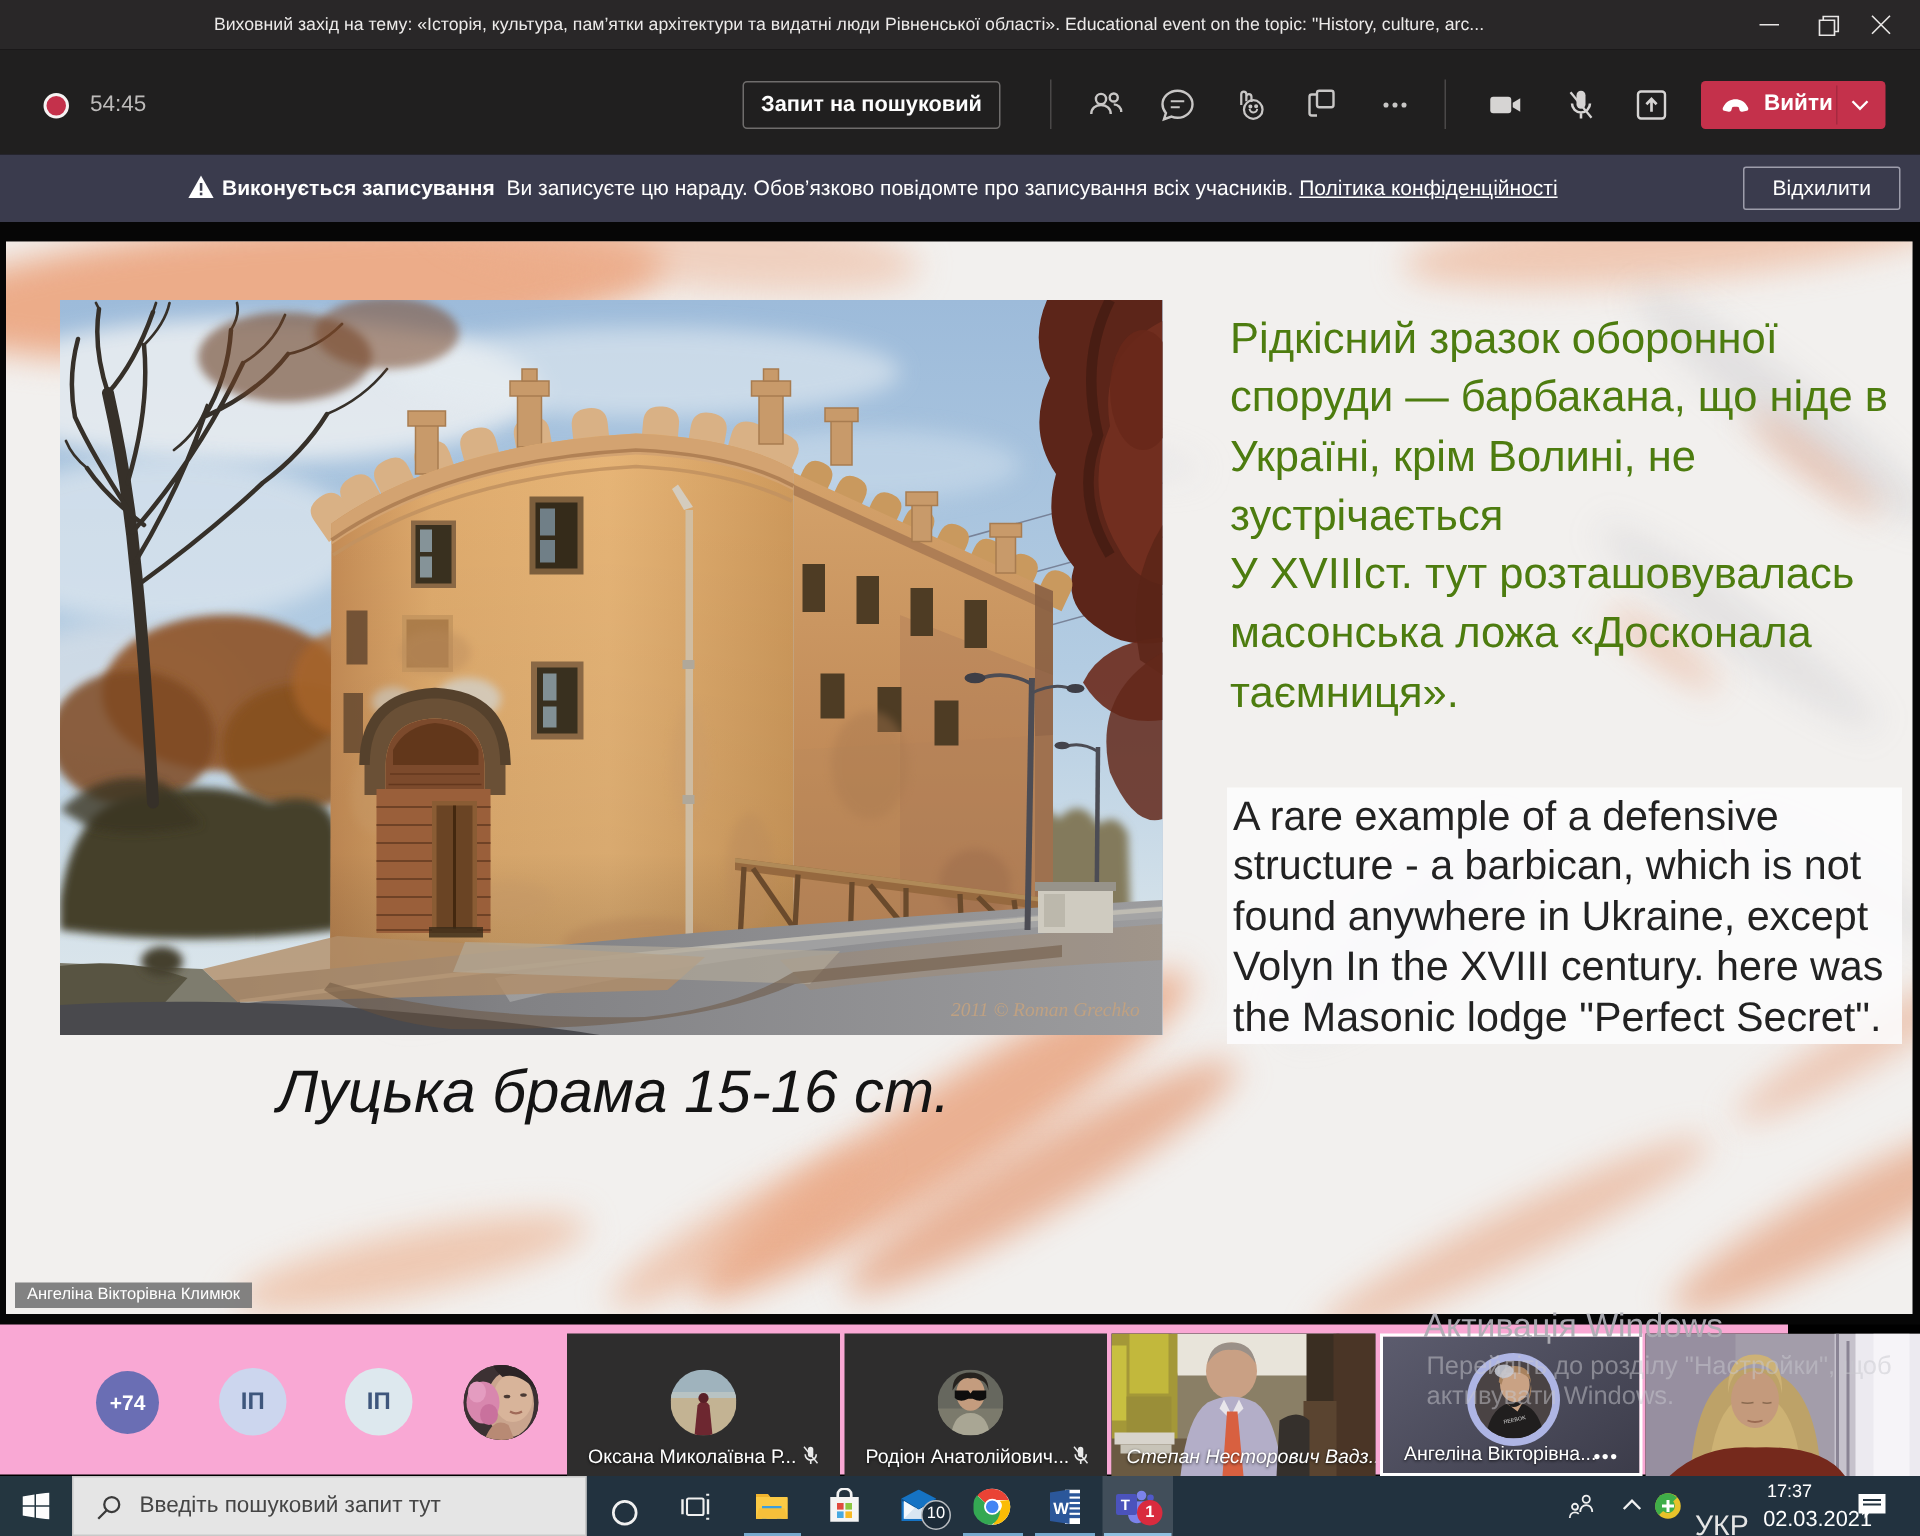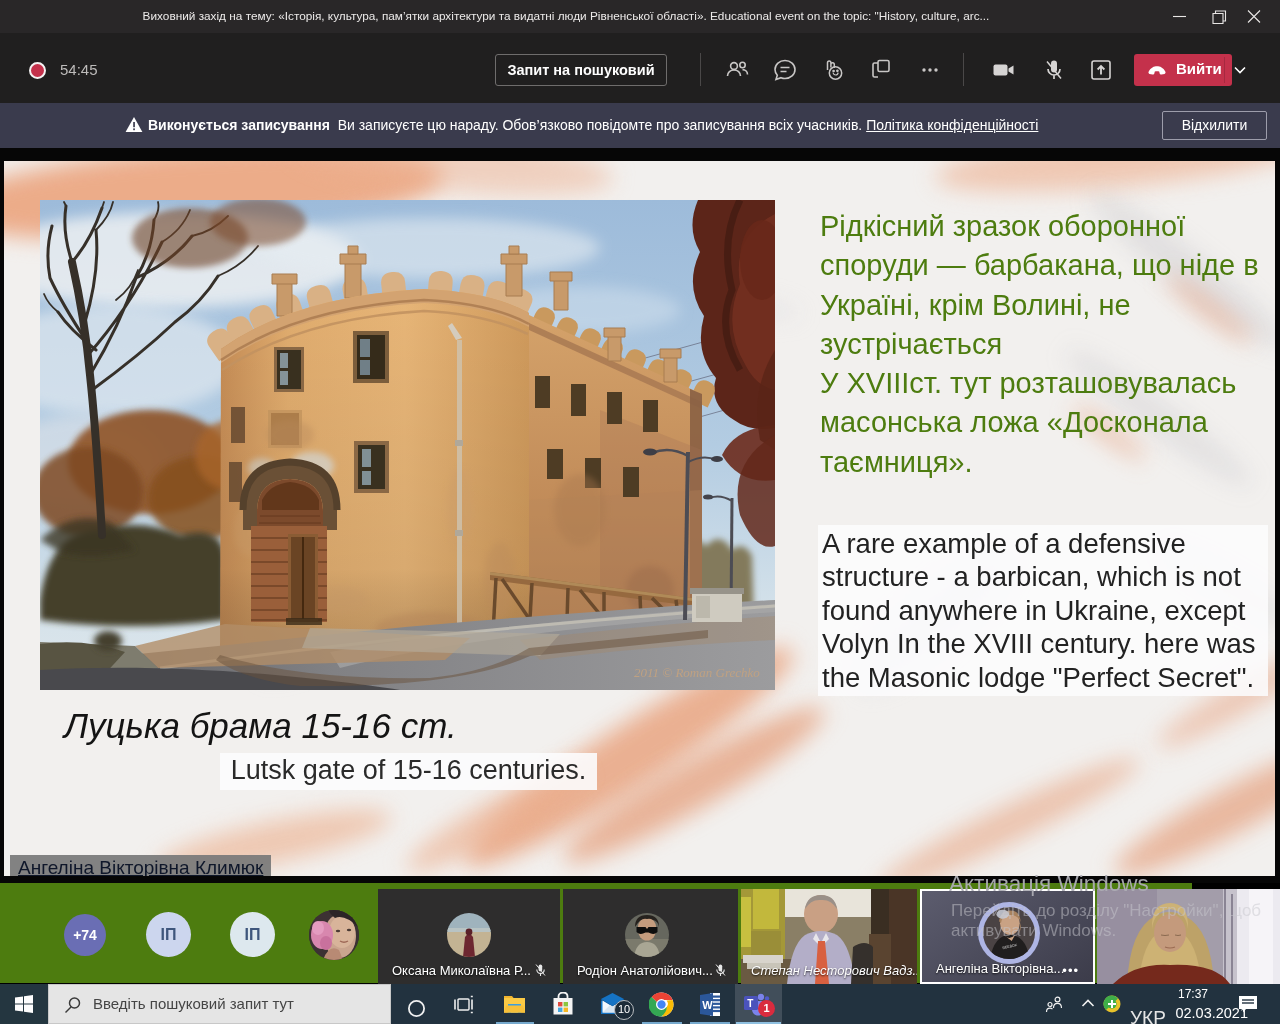--- a/index.html
+++ b/index.html
@@ -16,21 +16,21 @@
 
   
   #banner { left:0; top:103px; width:1280px; height:45px; background:#3a3b4d; color:#fff; font-size:14px; }
 
   
   #stage { left:0; top:148px; width:1280px; height:735px; background:#060606; }
   #slide { left:4px; top:13px; width:1271px; height:715px; background:#f2f0ee; overflow:hidden; }
   .vein { border-radius:50%; filter:blur(11px); }
 
   
-  #strip { left:0; top:883px; width:1192px; height:100px; background:#4d7c0f; }
+  #strip { left:0; top:883px; width:1192px; height:100px; background:#f9a8d4; }
   .tile { position:absolute; top:6px; height:95px; background:#2e2d2d; overflow:hidden; }
   .tname { position:absolute; left:14px; bottom:6px; color:#fff; font-size:13px; text-shadow:0 1px 2px rgba(0,0,0,.8); white-space:nowrap; }
 
   
   #taskbar { left:0; top:984px; width:1280px; height:40px; background:#22323f; }
 </style>
 </head>
 <body>
 
 <div class="abs" id="titlebar">
@@ -94,21 +94,21 @@
     <rect x="11" y="4.5" width="6" height="12" rx="3" fill="#d6d4d3" stroke="none"></rect>
     <path d="M8 13 c0 3.3 2.7 6 6 6 s6-2.7 6-6 M14 19 v4"></path>
     <line x1="7" y1="5.5" x2="21" y2="22.5" stroke-width="1.5"></line>
   </svg>
 
   <svg class="abs" style="left:1088px; top:24px" width="26" height="26" viewBox="0 0 26 26" fill="none" stroke="#d6d4d3" stroke-width="1.6">
     <rect x="4" y="4" width="18" height="18" rx="2"></rect>
     <path d="M13 17.5 v-8 M9.6 12.5 l3.4-3.5 3.4 3.5" stroke-width="1.8"></path>
   </svg>
 
-  <div class="abs" style="left:1134px; top:21px; width:98px; height:32px; background:#c4314b; border-radius:3px;">
+  <div class="abs" style="left:1134px; top:21px; width:123px; height:32px; background:#c4314b; border-radius:3px;">
     <svg class="abs" style="left:12px; top:8px" width="22" height="16" viewBox="0 0 22 16" fill="#fff">
       <path d="M2.6 9.8 C4.8 5.4 8 4.2 11 4.2 s6.2 1.2 8.4 5.6 c.4.9 0 1.9-.9 2.1 l-3 .6 c-.8.2-1.6-.3-1.8-1.1 l-.5-1.9 c-1.4-.4-3-.4-4.4 0 l-.5 1.9 c-.2.8-1 1.3-1.8 1.1 l-3-.6 c-.9-.2-1.3-1.2-.9-2.1 z"></path>
     </svg>
     <span class="abs" style="left:42px; top:6px; color:#fff; font-weight:bold; font-size:15px;">Вийти</span>
     <div class="abs" style="left:90px; top:3px; width:1px; height:26px; background:#a62940;"></div>
     <svg class="abs" style="left:98px; top:11px" width="16" height="10" viewBox="0 0 16 10" fill="none" stroke="#fff" stroke-width="1.6">
       <path d="M3 2.5 l5 5 5-5"></path>
     </svg>
   </div>
 </div>
@@ -396,24 +396,23 @@
       <path d="M650 388 h54 v6 h-54 z" fill="#97938a"></path>
       <path d="M656 396 h14 v22 h-14 z" fill="#bcb8ac"></path>
       <text x="594" y="477" font-style="italic" font-size="13" fill="#bfa182" font-family="Liberation Serif, serif">2011 © Roman Grechko</text>
     </svg>
     </div>
 
     <div class="abs" style="left:816px; top:46px; font-size:29px; line-height:39.3px; color:#4d7c0f; white-space:nowrap;">Рідкісний зразок оборонної<br>споруди — барбакана, що ніде в<br>Україні, крім Волині, не<br>зустрічається<br>У XVIIIст. тут розташовувалась<br>масонська ложа «Досконала<br>таємниця».</div>
 
     <div class="abs" style="left:814px; top:364px; width:450px; background:rgba(252,252,253,.88); font-size:27.5px; line-height:33.4px; color:#222; padding:2px 0 2px 4px; white-space:nowrap;">A rare example of a defensive<br>structure - a barbican, which is not<br>found anywhere in Ukraine, except<br>Volyn In the XVIII century. here was<br>the Masonic lodge "Perfect Secret".</div>
 
-    <div class="abs" style="left:60px; top:545px; width:690px; font-style:italic; font-size:35px; color:#141414; white-space:nowrap;">Луцька брама 15-16 ст.</div>
-    <div class="abs" style="left:216px; top:592px; width:377px; background:rgba(252,252,253,.9); text-align:center; font-size:27px; color:#2a2a2a; padding:2px 0 4px; white-space:nowrap;">Lutsk gate of 15-16 centuries.</div>
-
-    <div class="abs" style="left:6px; top:694px; background:rgba(120,120,120,.92); color:#0f172a; font-size:19px; padding:2px 8px 3px;text-decoration:underline;">Ангеліна Вікторівна Климюк</div>
+    <div class="abs" style="left:60px; top:545px; width:690px; text-align:center; font-style:italic; font-size:40px; color:#141414; white-space:nowrap;">Луцька брама 15-16 ст.</div>
+
+    <div class="abs" style="left:6px; top:694px; background:rgba(120,120,120,.92); color:#ffffff; font-size:11px; padding:2px 8px 3px;">Ангеліна Вікторівна Климюк</div>
   </div>
 </div>
 
 <div class="abs" id="strip">
 
   <div class="abs" style="left:64px; top:31px; width:42px; height:42px; border-radius:50%; background:#6a6eb4; color:#fff; font-size:14px; font-weight:bold; text-align:center; line-height:42px;">+74</div>
   <div class="abs" style="left:146px; top:29px; width:45px; height:45px; border-radius:50%; background:#ccd6ee; color:#3e567c; font-size:16px; font-weight:bold; text-align:center; line-height:45px;">ІП</div>
   <div class="abs" style="left:230px; top:29px; width:45px; height:45px; border-radius:50%; background:#dde8ee; color:#3e567c; font-size:16px; font-weight:bold; text-align:center; line-height:45px;">ІП</div>
   <div class="abs" style="left:309px; top:27px; width:50px; height:50px; border-radius:50%; overflow:hidden; background:#3a3234;">
     <svg width="50" height="50" viewBox="0 0 50 50">

